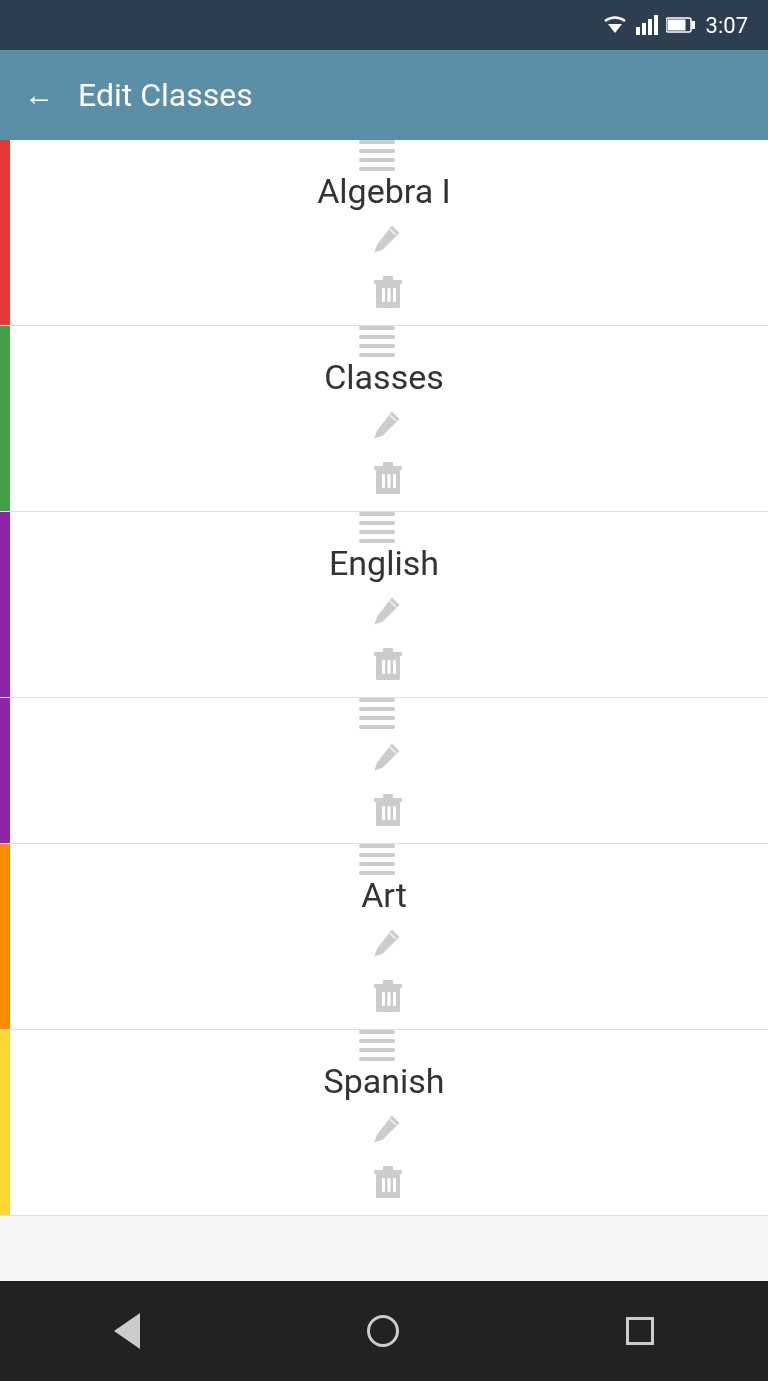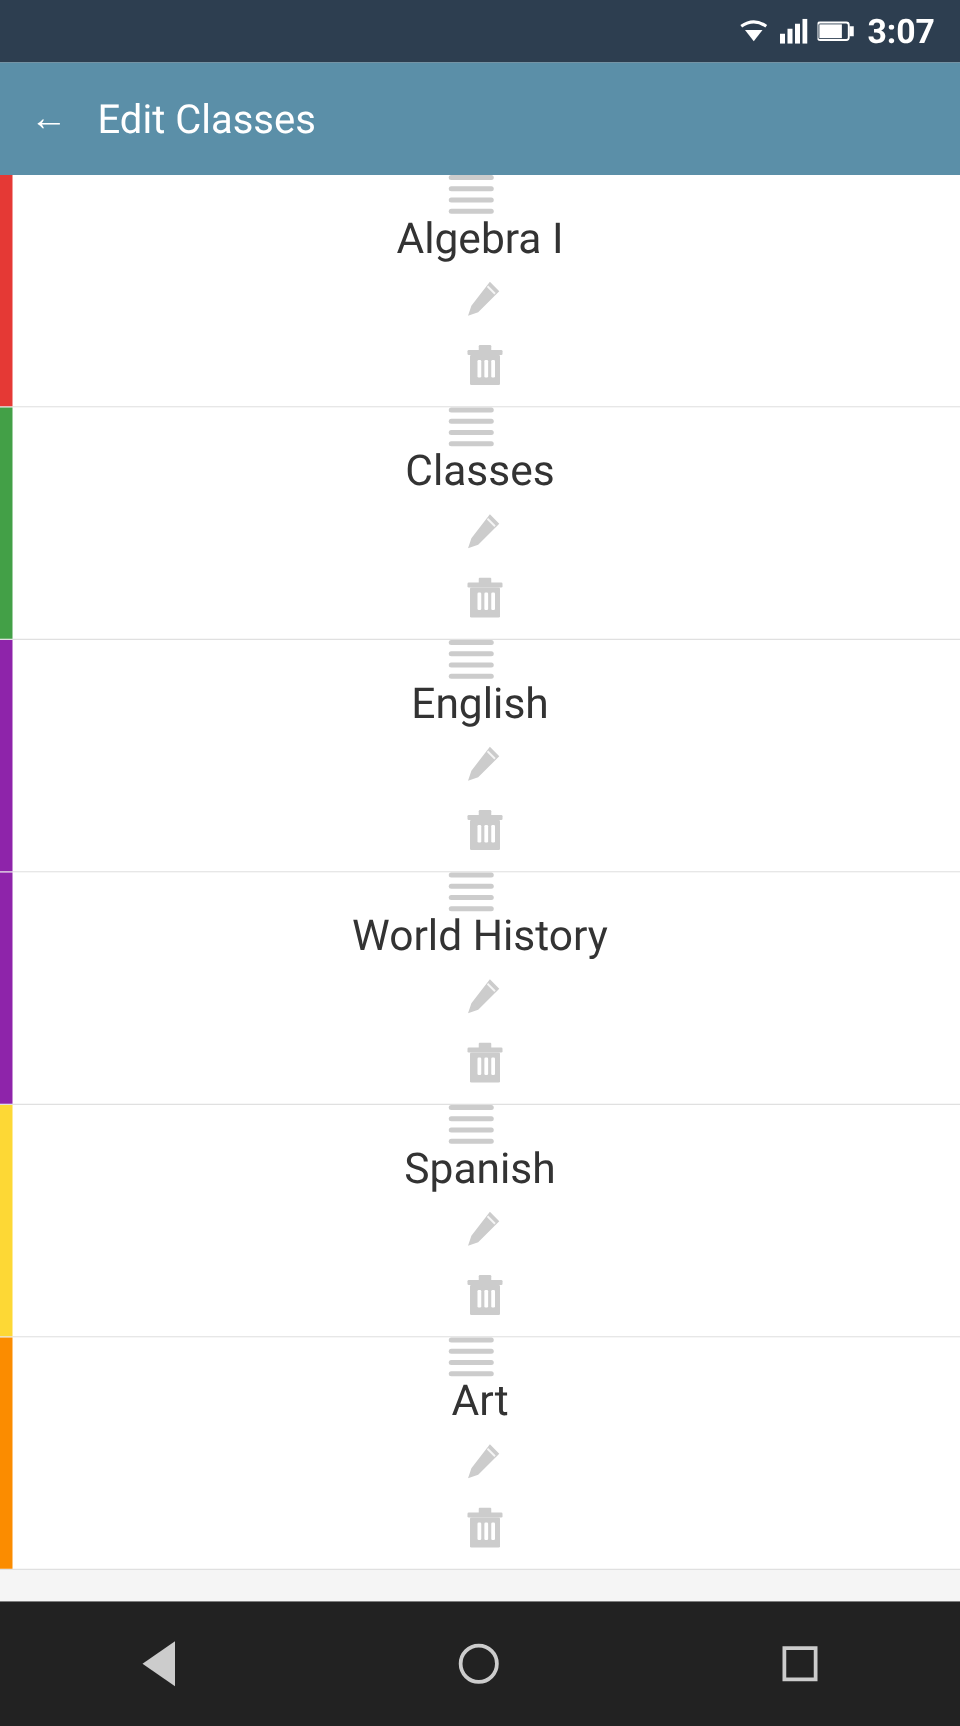--- a/index.html
+++ b/index.html
@@ -18,22 +18,22 @@
       background: #2d3e50;
       height: 50px;
       display: flex;
       align-items: center;
       justify-content: flex-end;
       padding: 0 20px;
       gap: 10px;
     }
     .status-bar .time {
       color: white;
-      font-size: 27px;
-      font-weight: 700;
+      font-size: 22px;
+      font-weight: 400;
       text-align: center;
     }
     .status-icons {
       display: flex;
       align-items: center;
       gap: 8px;
     }
 
     
     .app-bar {
@@ -265,21 +265,46 @@
       </button>
     </div>
     <div class="class-item">
       <div class="color-bar" style="background:#8e24aa"></div>
       <div class="drag-handle">
         <span></span>
         <span></span>
         <span></span>
         <span></span>
       </div>
-      <span class="class-name">World History</span>
+      <button class="edit-btn" title="Edit">
+        <svg width="32" height="32" viewBox="0 0 32 32" fill="none">
+          <path d="M20 6 L26 12 L10 28 L4 30 L6 24 Z" stroke="#cccccc" stroke-width="2" fill="#cccccc"></path>
+          <path d="M18 8 L24 14" stroke="#f5f5f5" stroke-width="1.5"></path>
+        </svg>
+      </button>
+      <button class="delete-btn" title="Delete">
+        <svg width="32" height="36" viewBox="0 0 32 36" fill="#cccccc">
+          <rect x="4" y="8" width="24" height="24" rx="1" ry="1" fill="#cccccc"></rect>
+          <rect x="2" y="4" width="28" height="4" rx="1" ry="1" fill="#cccccc"></rect>
+          <rect x="11" y="0" width="10" height="5" rx="1" ry="1" fill="#cccccc"></rect>
+          <rect x="10" y="12" width="3" height="14" rx="1" fill="white"></rect>
+          <rect x="15.5" y="12" width="3" height="14" rx="1" fill="white"></rect>
+          <rect x="21" y="12" width="3" height="14" rx="1" fill="white"></rect>
+        </svg>
+      </button>
+    </div>
+    <div class="class-item">
+      <div class="color-bar" style="background:#fb8c00"></div>
+      <div class="drag-handle">
+        <span></span>
+        <span></span>
+        <span></span>
+        <span></span>
+      </div>
+      <span class="class-name">Art</span>
       <button class="edit-btn" title="Edit">
         <svg width="32" height="32" viewBox="0 0 32 32" fill="none">
           <path d="M20 6 L26 12 L10 28 L4 30 L6 24 Z" stroke="#cccccc" stroke-width="2" fill="#cccccc"></path>
           <path d="M18 8 L24 14" stroke="#f5f5f5" stroke-width="1.5"></path>
         </svg>
       </button>
       <button class="delete-btn" title="Delete">
         <svg width="32" height="36" viewBox="0 0 32 36" fill="#cccccc">
           <rect x="4" y="8" width="24" height="24" rx="1" ry="1" fill="#cccccc"></rect>
           <rect x="2" y="4" width="28" height="4" rx="1" ry="1" fill="#cccccc"></rect>
@@ -292,46 +317,20 @@
     </div>
     <div class="class-item">
       <div class="color-bar" style="background:#fdd835"></div>
       <div class="drag-handle">
         <span></span>
         <span></span>
         <span></span>
         <span></span>
       </div>
       <span class="class-name">Spanish</span>
-      <button class="edit-btn" title="Edit">
-        <svg width="32" height="32" viewBox="0 0 32 32" fill="none">
-          <path d="M20 6 L26 12 L10 28 L4 30 L6 24 Z" stroke="#cccccc" stroke-width="2" fill="#cccccc"></path>
-          <path d="M18 8 L24 14" stroke="#f5f5f5" stroke-width="1.5"></path>
-        </svg>
-      </button>
-      <button class="delete-btn" title="Delete">
-        <svg width="32" height="36" viewBox="0 0 32 36" fill="#cccccc">
-          <rect x="4" y="8" width="24" height="24" rx="1" ry="1" fill="#cccccc"></rect>
-          <rect x="2" y="4" width="28" height="4" rx="1" ry="1" fill="#cccccc"></rect>
-          <rect x="11" y="0" width="10" height="5" rx="1" ry="1" fill="#cccccc"></rect>
-          <rect x="10" y="12" width="3" height="14" rx="1" fill="white"></rect>
-          <rect x="15.5" y="12" width="3" height="14" rx="1" fill="white"></rect>
-          <rect x="21" y="12" width="3" height="14" rx="1" fill="white"></rect>
-        </svg>
-      </button>
-    </div>
-    <div class="class-item">
-      <div class="color-bar" style="background:#fb8c00"></div>
-      <div class="drag-handle">
-        <span></span>
-        <span></span>
-        <span></span>
-        <span></span>
-      </div>
-      <span class="class-name">Art</span>
       <button class="edit-btn" title="Edit">
         <svg width="32" height="32" viewBox="0 0 32 32" fill="none">
           <path d="M20 6 L26 12 L10 28 L4 30 L6 24 Z" stroke="#cccccc" stroke-width="2" fill="#cccccc"></path>
           <path d="M18 8 L24 14" stroke="#f5f5f5" stroke-width="1.5"></path>
         </svg>
       </button>
       <button class="delete-btn" title="Delete">
         <svg width="32" height="36" viewBox="0 0 32 36" fill="#cccccc">
           <rect x="4" y="8" width="24" height="24" rx="1" ry="1" fill="#cccccc"></rect>
           <rect x="2" y="4" width="28" height="4" rx="1" ry="1" fill="#cccccc"></rect>

